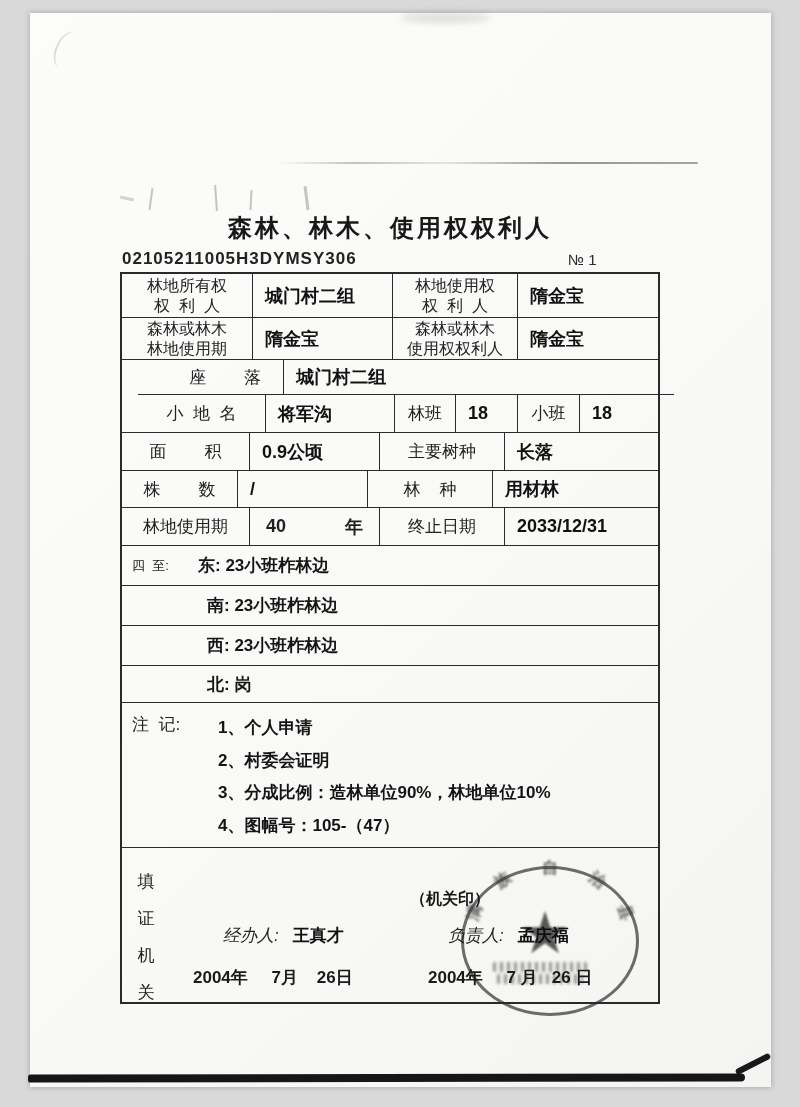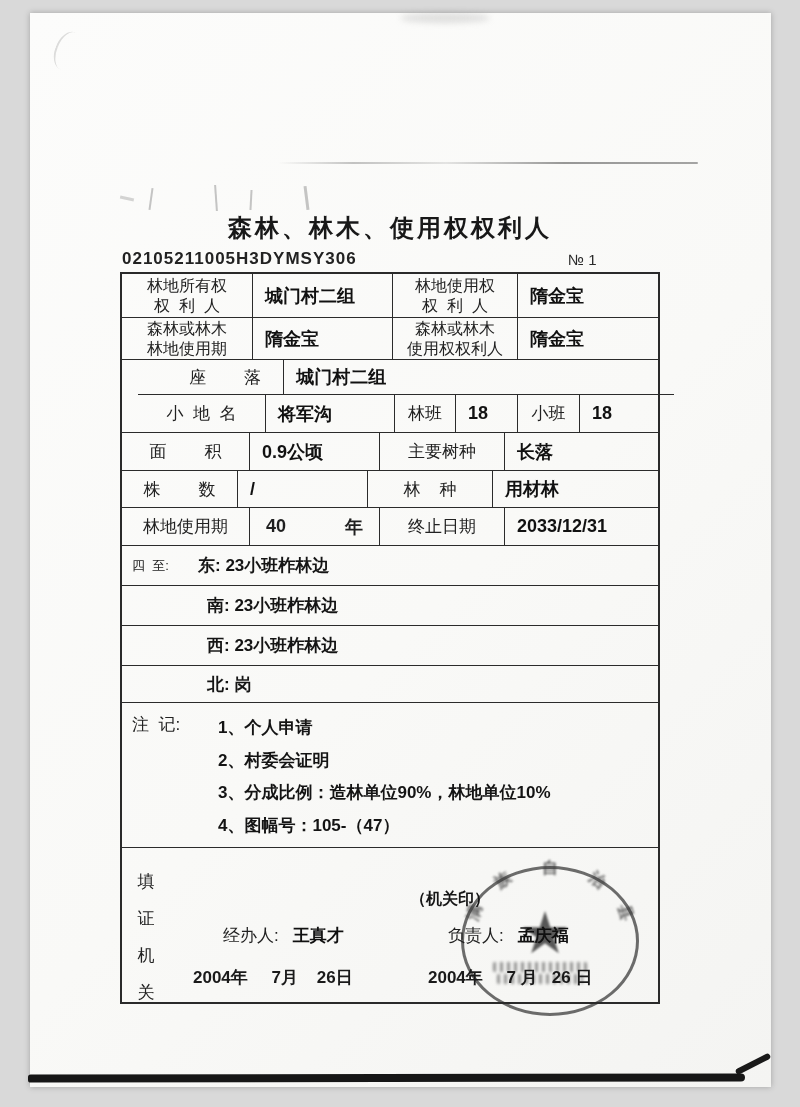--- a/index.html
+++ b/index.html
@@ -50,21 +50,21 @@
   .brow.indent { padding-left:85px; }
   .notes { position:relative; }
   .notes .nlab { position:absolute; left:10px; top:10px; font-size:17px; font-weight:500; white-space:pre; color:#222; }
   .notes .nlines { position:absolute; left:84px; top:9px;margin-left:12px; }
   .notes .nlines div { font-size:17px; font-weight:600; line-height:32.5px; white-space:pre; color:#141414; }
   
   .frow { position:relative; }
   .agency { position:absolute; left:13px; top:22px; width:22px; }
   .agency span { display:block; font-size:17px; font-weight:500; margin-bottom:14px; text-align:center; color:#222; }
   .sigline { position:absolute; top:76px; font-size:17px; }
-  .sigline .slab { font-weight:500; white-space:pre; color:#222; }
+  .sigline .slab { font-weight:500; white-space:pre; color:#222;font-style:italic; }
   .sigline .snam { font-weight:700; white-space:pre; margin-left:14px; color:#101010; }
   .dateline { position:absolute; top:118px; font-size:17px; font-weight:600; white-space:pre; color:#1a1a1a; }
   
   .seal { position:absolute; left:431px; top:853px; width:178px; height:150px; }
   .seal-ring {
     position:absolute; inset:0; border:3px solid rgba(52,52,52,.72);
     border-radius:50%; filter:blur(.7px);
   }
   .seal-star {
     position:absolute; left:58px; top:38px; font-size:58px; line-height:1;

